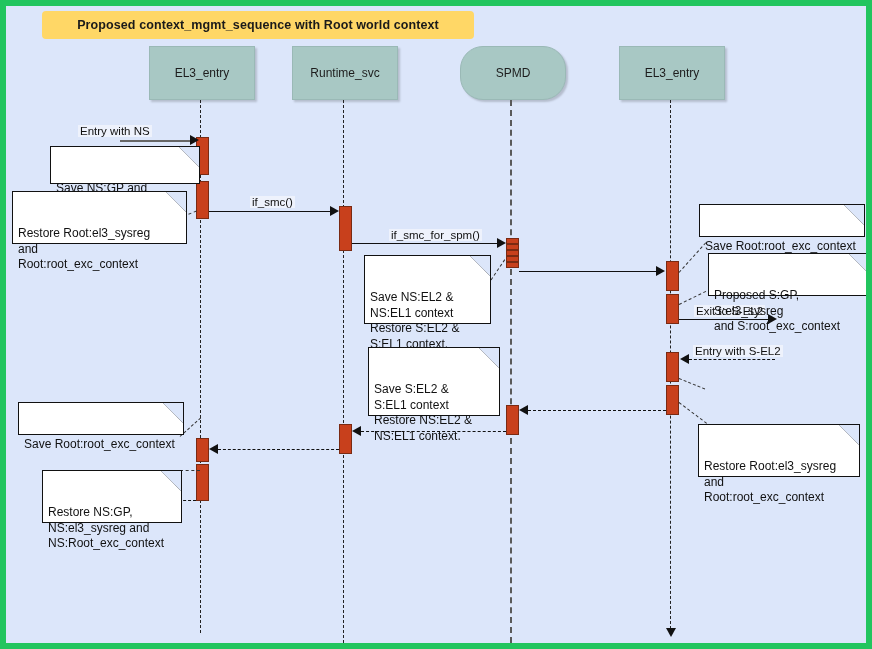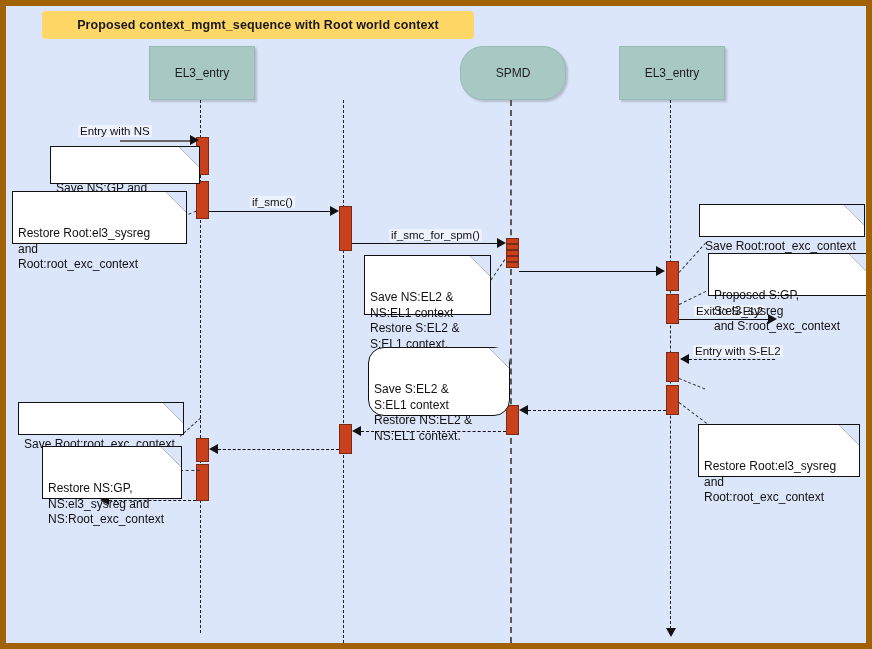--- a/index.html
+++ b/index.html
@@ -1,19 +1,19 @@
 <!DOCTYPE html>
 <html><head>
 <meta charset="utf-8">
 <style>
   html,body{margin:0;padding:0;background:#000;}
   #root{
     position:relative;
     width:872px;height:649px;
-    background:#a16207;
+    background:#22c55e;
     overflow:hidden;
     font-family:"Liberation Sans", sans-serif;
   }
   #canvas{
     position:absolute;
     left:6px; top:6px;
     width:860px; height:637px;
     background:#dce6fa;
     overflow:hidden;
   }
@@ -134,20 +134,23 @@
 
 <div id="root">
   <div id="canvas">
 
     <div class="title-banner">
       <span>Proposed context_mgmt_sequence with Root world context</span>
     </div>
 
     <div class="participant" style="left:143px;top:40px;width:104px;height:52px;">
       <span>EL3_entry</span>
+    </div>
+    <div class="participant" style="left:286px;top:40px;width:104px;height:52px;">
+      <span>Runtime_svc</span>
     </div>
     <div class="participant" style="left:454px;top:40px;width:104px;height:52px;border-radius:23px;">
       <span>SPMD</span>
     </div>
     <div class="participant" style="left:613px;top:40px;width:104px;height:52px;">
       <span>EL3_entry</span>
     </div>
 
     <div class="lifeline" style="left:194px;top:94px;height:533px;"></div>
     <div class="lifeline" style="left:337px;top:94px;height:543px;"></div>
@@ -223,61 +226,61 @@
 NS:Root_exc_context</span>
     </div>
 
     <div class="note" style="left:6px;top:185px;width:175px;height:53px;">
       <div class="corner"></div>
       <span>Restore Root:el3_sysreg
 and
 Root:root_exc_context</span>
     </div>
 
-    <div class="note" style="left:358px;top:249px;width:127px;height:60px;">
+    <div class="note" style="left:358px;top:249px;width:127px;height:69px;">
       <div class="corner"></div>
       <span>Save NS:EL2 &amp;
 NS:EL1 context
 Restore S:EL2 &amp;
 S:EL1 context.</span>
     </div>
 
     <div class="note" style="left:693px;top:198px;width:166px;height:33px;">
       <div class="corner"></div>
       <span>Save Root:root_exc_context</span>
     </div>
 
     <div class="note" style="left:702px;top:247px;width:162px;height:43px;">
       <div class="corner"></div>
       <span>Proposed S:GP, S:el3_sysreg
 and S:root_exc_context</span>
     </div>
 
-    <div class="note" style="left:362px;top:341px;width:142px;height:69px;border-radius:16px;">
+    <div class="note" style="left:362px;top:341px;width:132px;height:69px;">
       <div class="corner"></div>
       <span>Save S:EL2 &amp;
 S:EL1 context
 Restore NS:EL2 &amp;
 NS:EL1 context.</span>
     </div>
 
 
     <div class="note" style="left:692px;top:418px;width:162px;height:53px;">
       <div class="corner"></div>
       <span>Restore Root:el3_sysreg
 and
 Root:root_exc_context</span>
     </div>
 
     <div class="note" style="left:12px;top:396px;width:166px;height:33px;">
       <div class="corner"></div>
       <span>Save Root:root_exc_context</span>
     </div>
 
-    <div class="note" style="left:36px;top:440px;width:140px;height:53px;">
+    <div class="note" style="left:36px;top:464px;width:140px;height:53px;">
       <div class="corner"></div>
       <span>Restore NS:GP,
 NS:el3_sysreg and
 NS:Root_exc_context</span>
     </div>
 
   </div>
 </div>
 
 </body></html>

